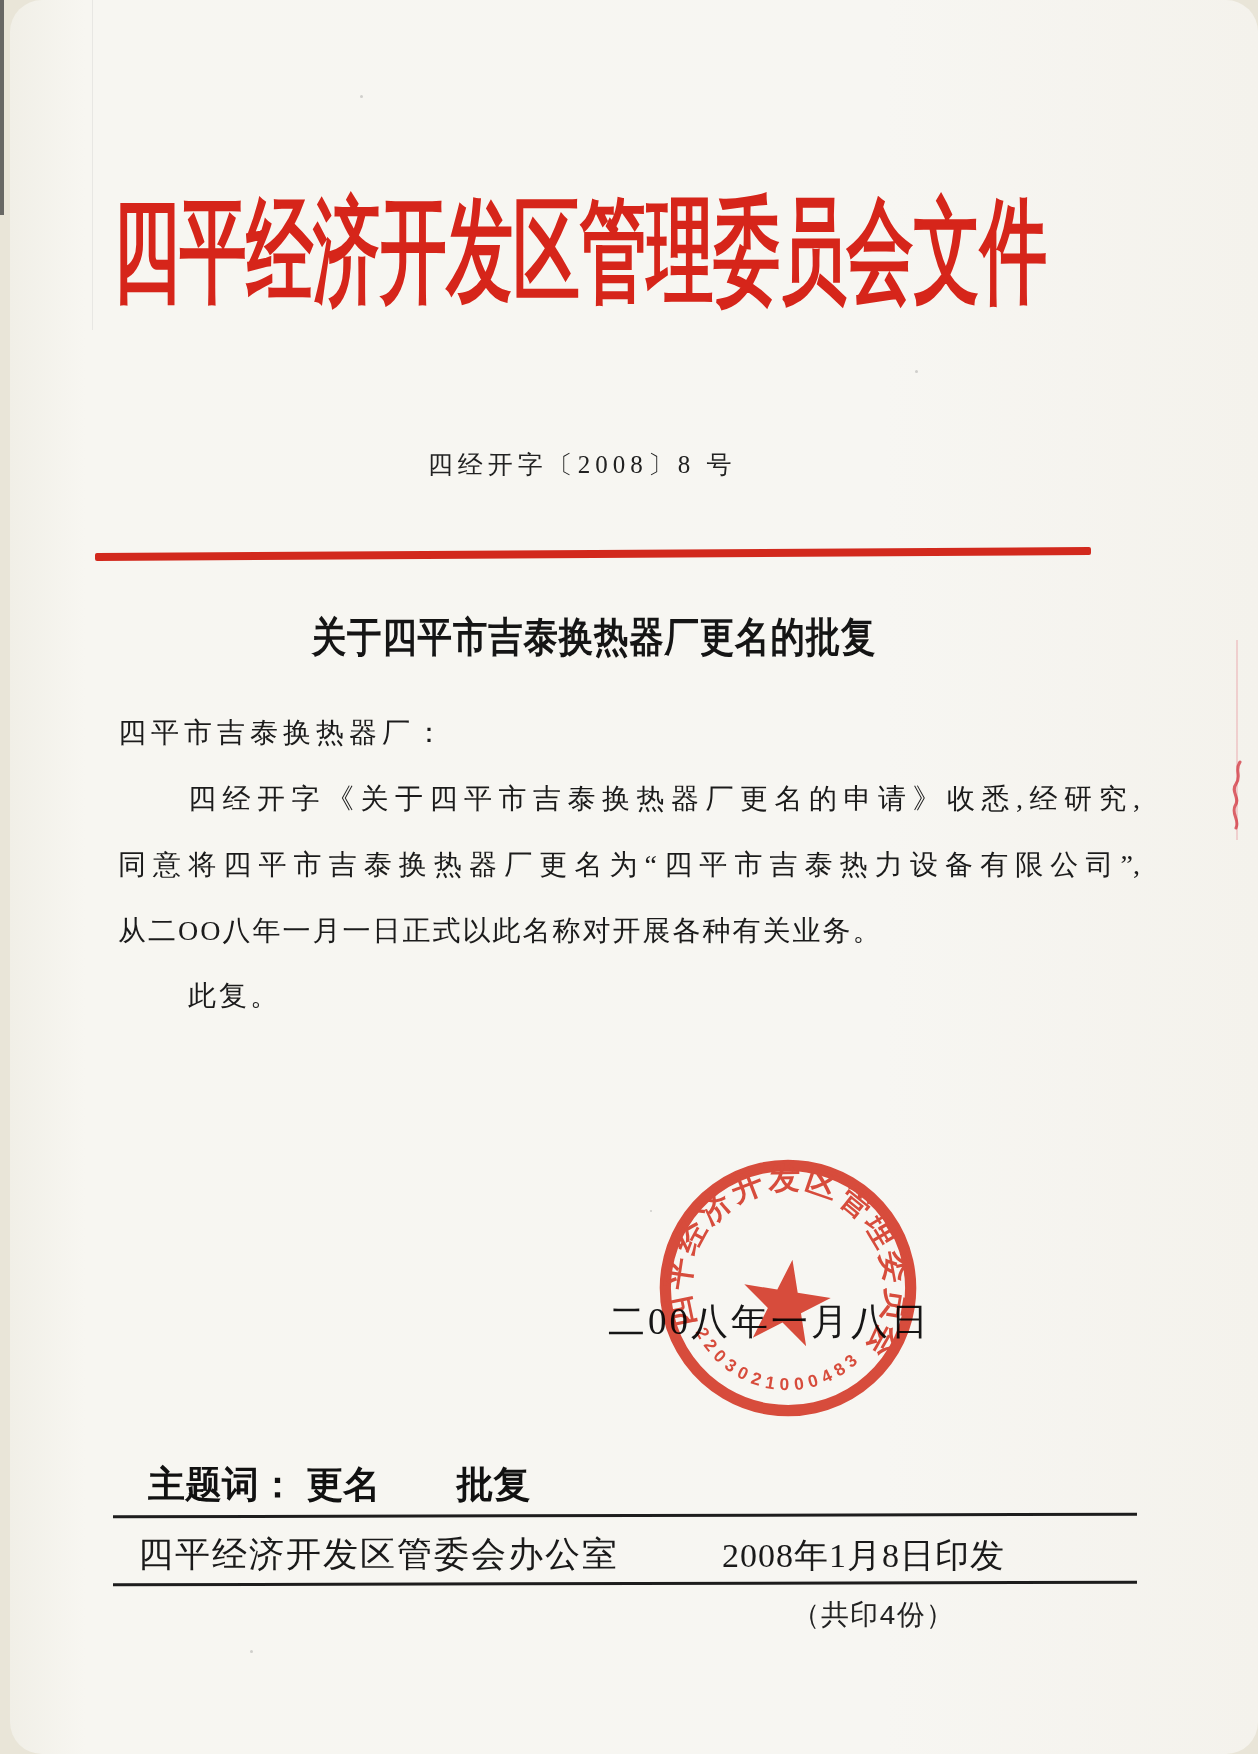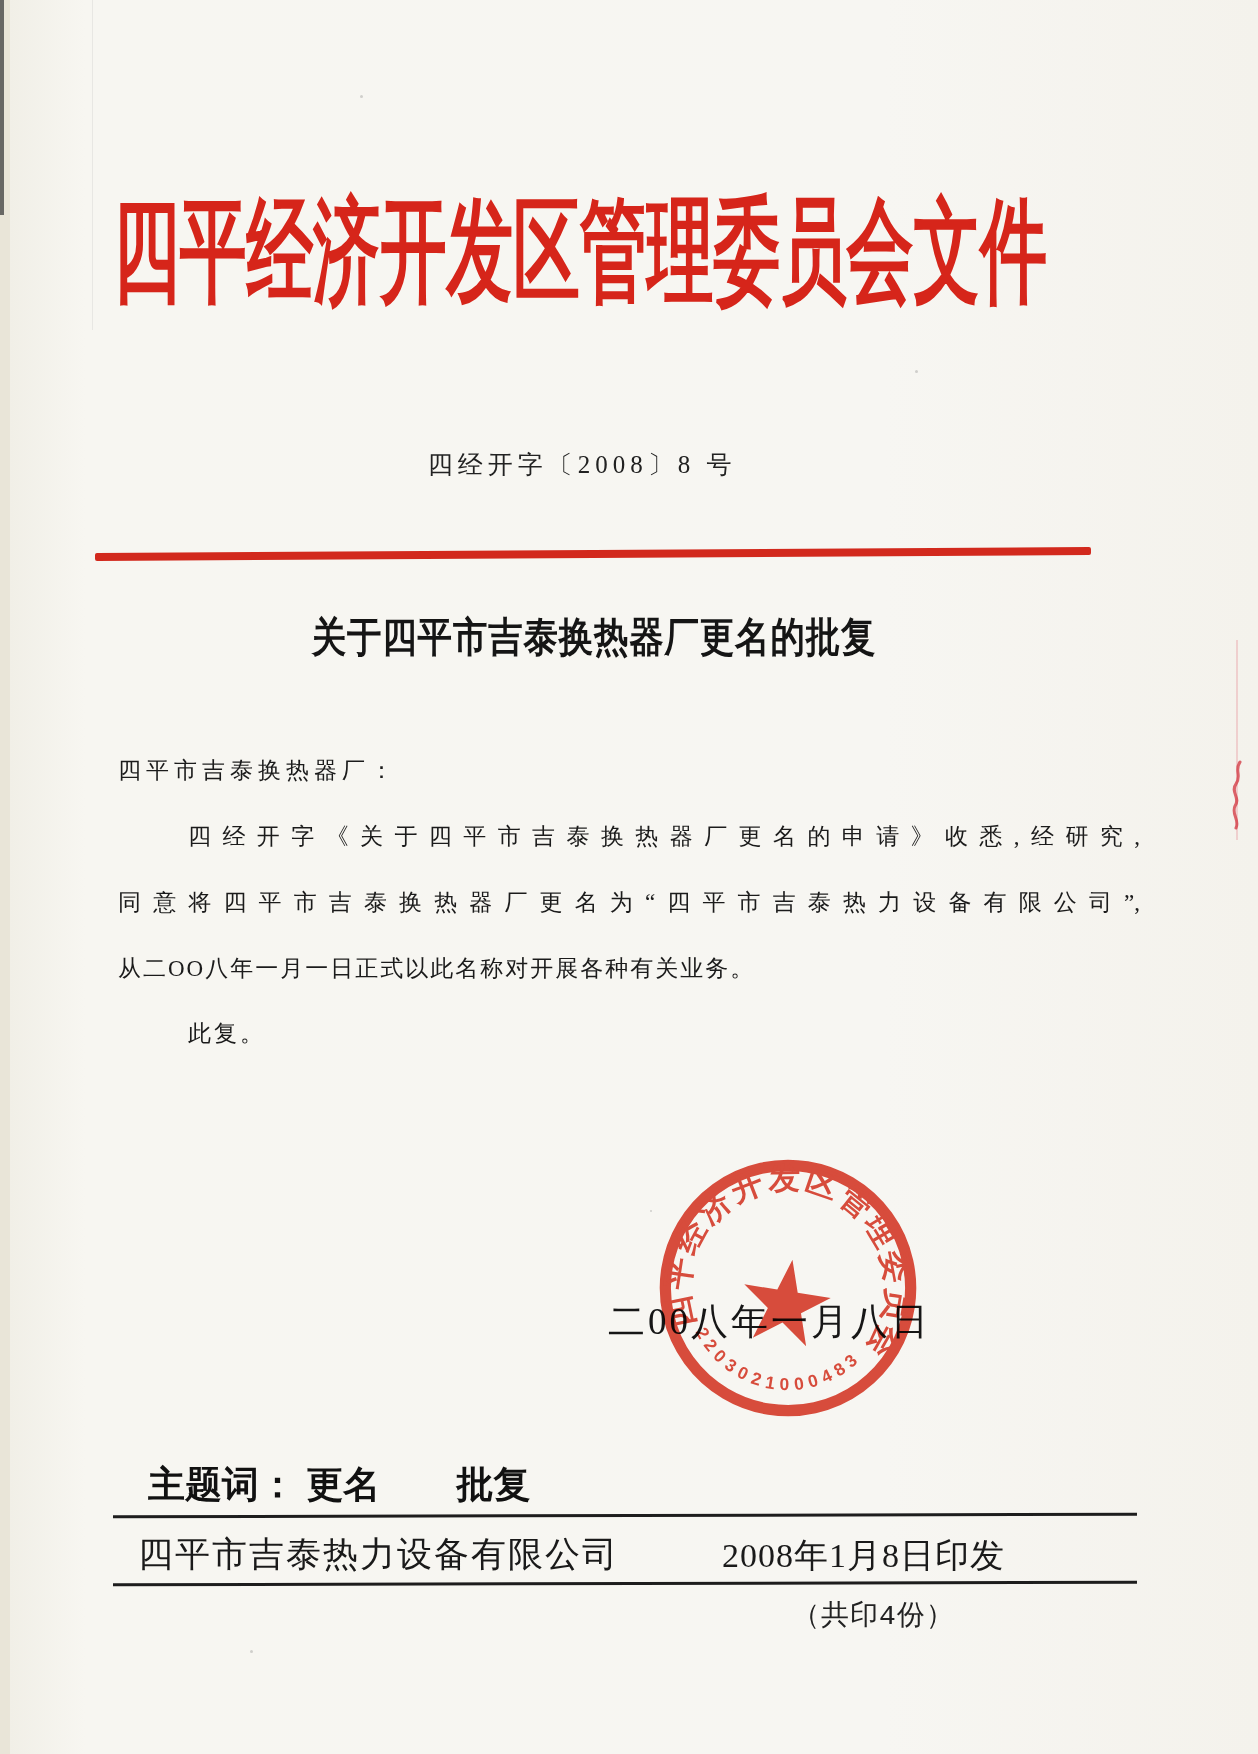--- a/index.html
+++ b/index.html
@@ -5,20 +5,21 @@
   html,body{margin:0;padding:0;}
   body{
     width:1258px;height:1754px;position:relative;
     background:#e9e5d8;
     font-family:"Liberation Serif","DejaVu Serif",serif;
     color:#1c1c1c;overflow:hidden;
   }
   #paper{
     position:absolute;left:10px;top:0;width:1248px;height:1754px;
     background:linear-gradient(90deg,#f1efe7 0%,#f7f6f1 6%,#f7f6f2 70%,#f4f2ec 100%);
+    border-radius:32px;
   }
   .abs{position:absolute;}
   
   #edge-sliver{position:absolute;left:0;top:0;width:4px;height:215px;background:#474747;opacity:.8;}
   #fold-line{position:absolute;left:82px;top:0;width:1px;height:330px;background:rgba(60,60,60,.08);}
   #pink-streak{position:absolute;left:1226px;top:640px;width:2px;height:200px;background:rgba(226,120,130,.28);}
   
   #header-title{
     left:570px;top:186px;transform:translateX(-50%) scaleX(.585);
     transform-origin:50% 0;white-space:nowrap;
@@ -31,21 +32,21 @@
   }
   #red-rule{
     left:85px;top:550px;width:996px;height:8px;background:#d2291d;
     transform:rotate(-.35deg);border-radius:2px;
   }
   #doc-title{
     left:584px;top:610px;transform:translateX(-50%) scaleX(.84);
     transform-origin:50% 0;white-space:nowrap;
     font-size:41px;font-weight:bold;letter-spacing:1px;color:#151515;
   }
-  .body-line{font-size:23px;color:#1b1b1b;white-space:nowrap;margin-top:41px;}
+  .body-line{font-size:28px;color:#1b1b1b;white-space:nowrap;}
   #salutation{left:108px;top:714px;letter-spacing:5px;}
   .body-just{
     left:108px;width:1022px;white-space:normal;
     text-align:justify;text-align-last:justify;
   }
   #body-line1{top:780px;text-indent:70px;}
   #body-line2{top:846px;}
   #body-line3{left:108px;top:912px;letter-spacing:2px;}
   #closing{left:178px;top:977px;letter-spacing:3px;}
   #date-line{left:598px;top:1297px;font-size:37px;letter-spacing:3px;color:#161616;z-index:1;}
@@ -119,21 +120,21 @@
   </svg>
 
   <div id="keywords-row" class="abs">
     <span>主题词：</span>
     <span class="kw1">更名</span>
     <span class="kw2">批复</span>
   </div>
 
   <div id="footer-rule-1" class="abs footer-rule"></div>
 
-  <div id="issuer" class="abs">四平市吉泰热力设备有限公司</div>
+  <div id="issuer" class="abs">四平经济开发区管委会办公室</div>
 
   <div id="print-date" class="abs">2008年1月8日印发</div>
 
   <div id="footer-rule-2" class="abs footer-rule"></div>
 
   <div id="copies" class="abs">（共印4份）</div>
 
   <div class="speck" style="left:350px;top:95px;width:3px;height:3px;"></div>
   <div class="speck" style="left:905px;top:370px;width:3px;height:3px;"></div>
   <div class="speck" style="left:640px;top:1210px;width:2px;height:2px;"></div>

